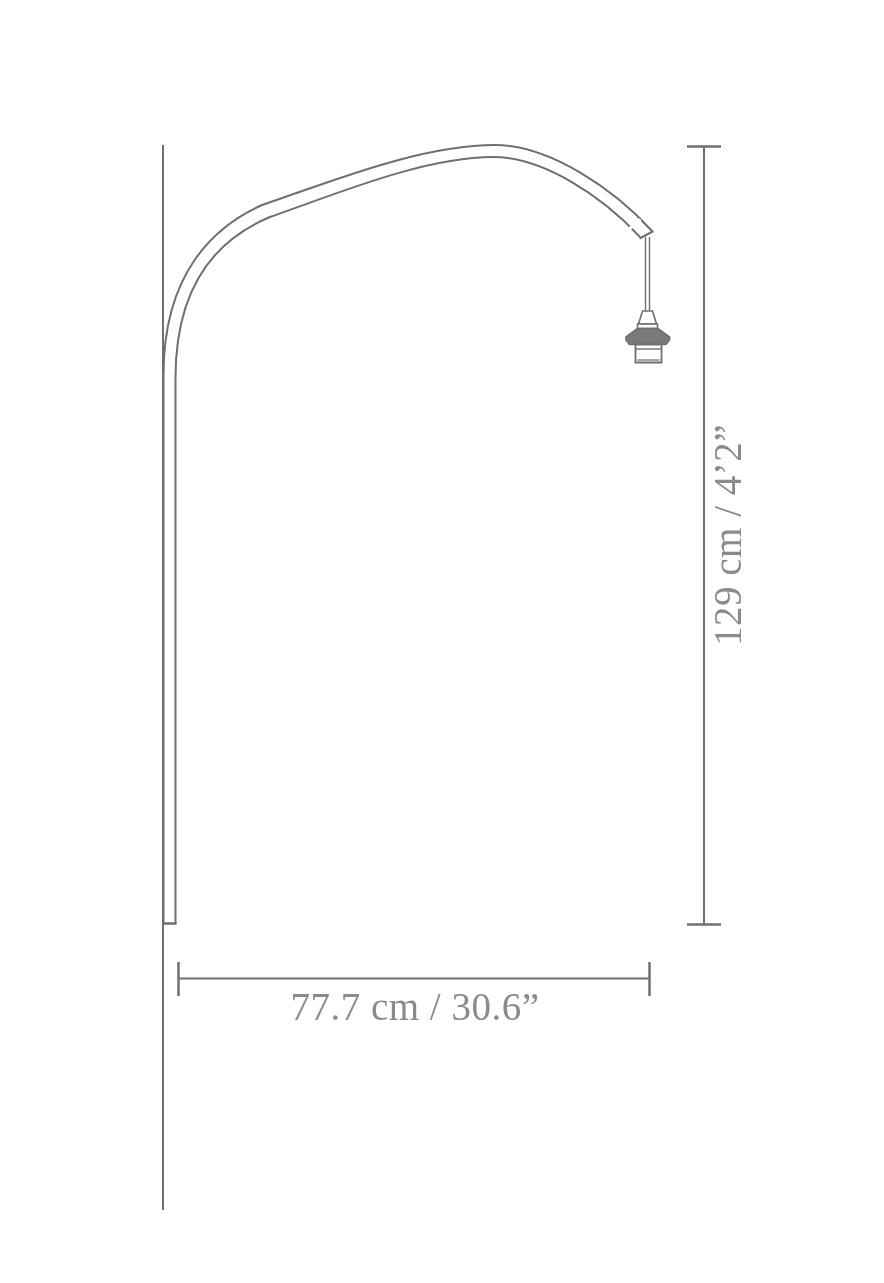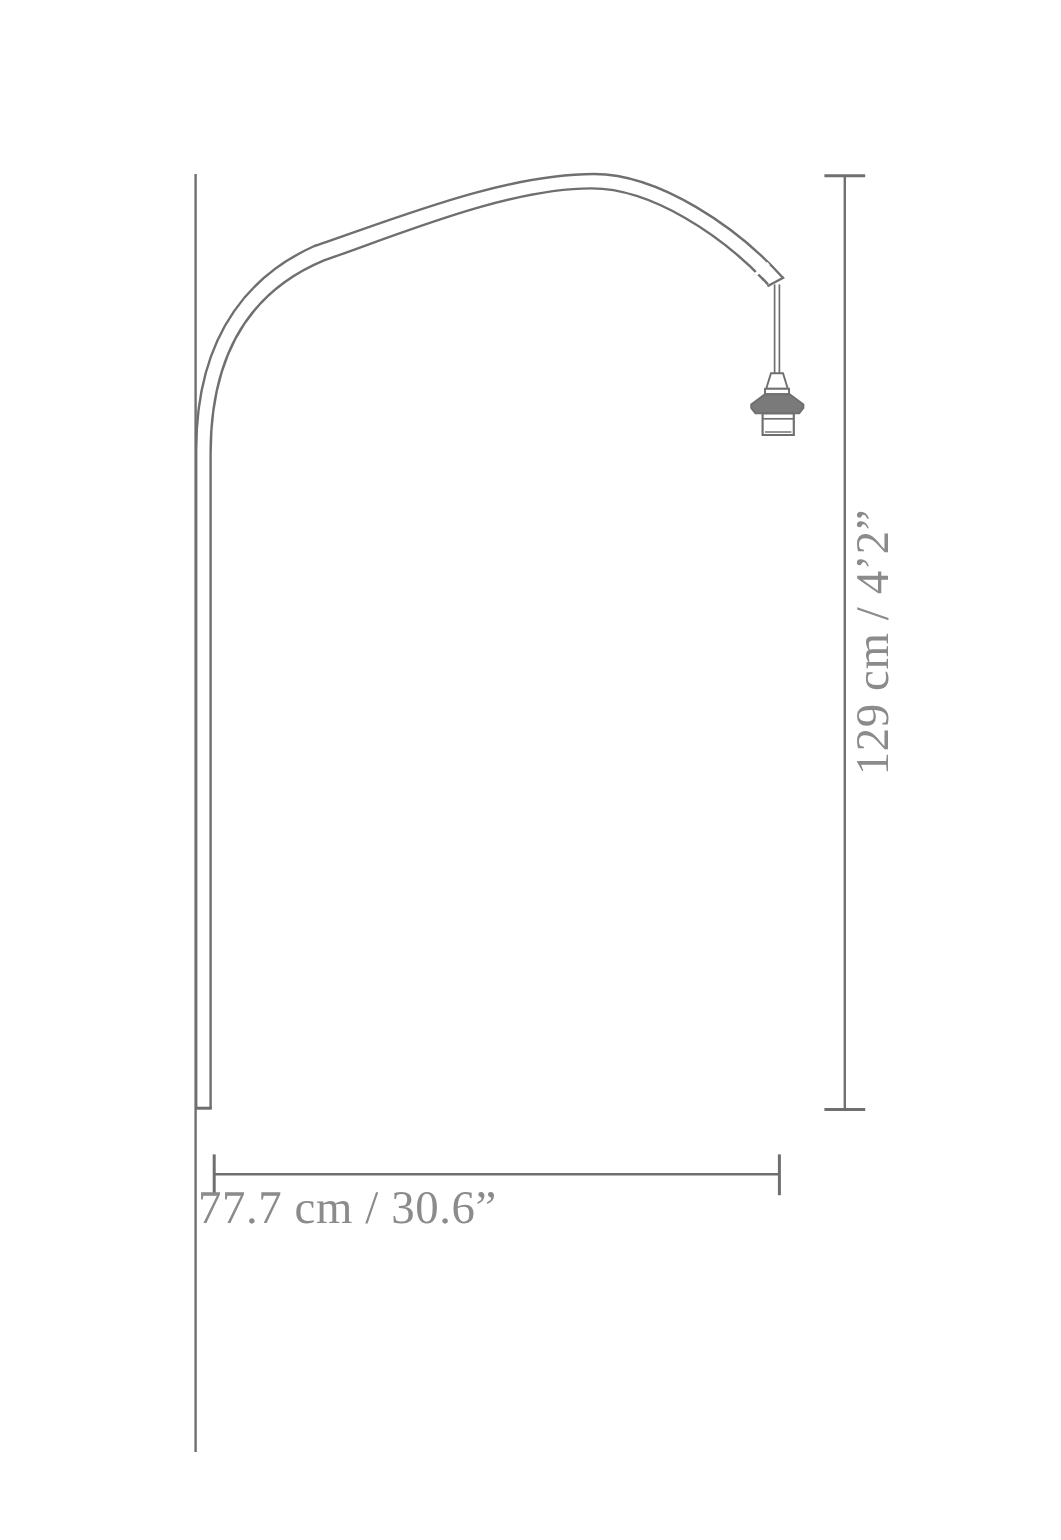--- a/index.html
+++ b/index.html
@@ -24,20 +24,21 @@
     font-size:39px;
     font-weight:400;
     color:var(--text);
     letter-spacing:0.5px;
     line-height:48px;
   }
   .dim-label-width{
     left:165px;
     top:983px;
     width:500px;
+    text-align:center;
   }
   .dim-label-height{
     left:728px;
     top:535px;
     white-space:nowrap;
     transform:translate(-50%,-50%) rotate(-90deg);
   }
 </style>
 </head>
 <body>

